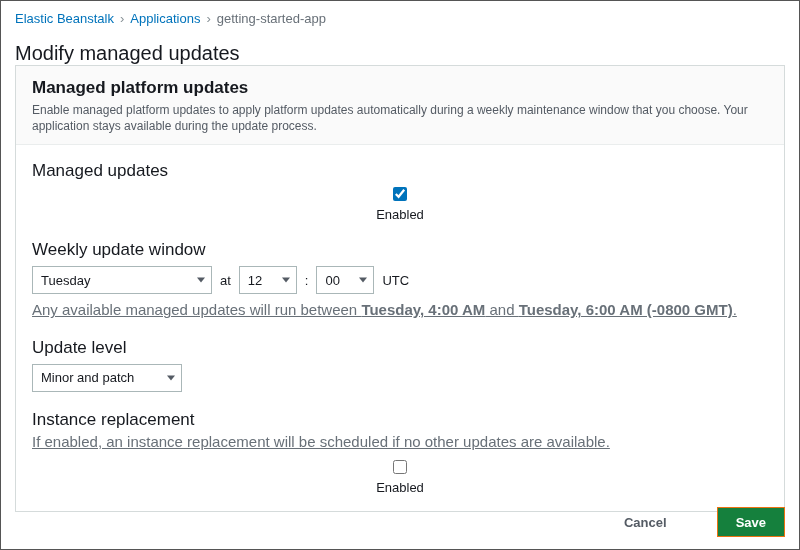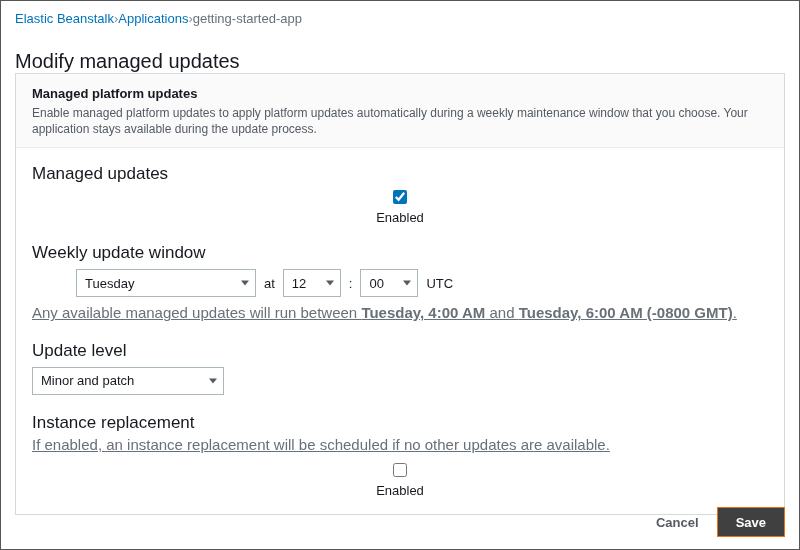--- a/index.html
+++ b/index.html
@@ -12,41 +12,42 @@
     height: 550px;
     border: 1px solid #555;
     padding: 10px 14px 12px 14px;
     position: relative;
   }
   .breadcrumb {
     font-size: 13px;
     color: #687078;
     display: flex;
     align-items: flex-start;
-    margin-bottom: 24px;
+    gap: 6px;
+    margin-bottom: 16px;
   }
   .breadcrumb a { color: #0073bb; text-decoration: none; cursor: pointer; }
   .breadcrumb .sep { color: #879196; font-size: 13px; }
   .breadcrumb .current { color: #687078; }
   h1.page-title {
     font-size: 20px;
     font-weight: 400;
     color: #16191f;
   }
   .panel {
     border: 1px solid #d5dbdb;
     background: #fff;
   }
   .panel-header {
     padding: 12px 16px 10px 16px;
     border-bottom: 1px solid #eaeded;
     background: #fafafa;
   }
   .panel-header h2 {
-    font-size: 13px;
+    font-size: 17px;
     font-weight: 700;
     color: #16191f;
     margin-bottom: 4px;
   }
   .panel-header p.desc {
     font-size: 12px;
     color: #545b64;
     line-height: 1.35;
   }
   .panel-body {
@@ -77,74 +78,73 @@
     width: 14px;
     height: 14px;
     accent-color: #0073bb;
     cursor: pointer;
   }
   .select-row {
     display: flex;
     align-items: center;
     gap: 8px;
     font-size: 13px;
-    margin-left: 44px;
   }
   .select {
     position: relative;
     display: inline-flex;
     align-items: center;
     border: 1px solid #aab7b8;
     background: #fff;
     height: 28px;
     padding: 0 24px 0 8px;
     font-size: 13px;
     color: #16191f;
     cursor: pointer;
   }
   .select.day { width: 180px; }
   .select.num { width: 58px; }
-  .select.level { width: 192px; }
+  .select.level { width: 150px; }
   .select .caret {
     position: absolute;
     right: 6px;
     top: 50%;
     transform: translateY(-50%);
     width: 0; height: 0;
     border-left: 4px solid transparent;
     border-right: 4px solid transparent;
     border-top: 5px solid #545b64;
   }
   .at-text, .colon-text, .utc-text { color: #16191f; }
   .footer {
     position: absolute;
     bottom: 12px;
     right: 14px;
     display: flex;
     align-items: center;
-    gap: 0;
+    gap: 32px;
   }
   .btn {
     font-size: 13px;
     height: 30px;
     display: inline-flex;
     align-items: center;
     justify-content: center;
     padding: 0 18px;
     cursor: pointer;
     border: 1px solid transparent;
   }
   .btn-cancel {
     background: transparent;
     color: #545b64;
     border: none;
     font-weight: 700;
   }
   .btn-save {
-    background: #404040;
+    background: #15803d;
     color: #fff;
     font-weight: 700;
     border: 1px solid #ec7211;
   }
 </style>
 </head>
 <body>
 
 <div class="breadcrumb">
   <a>Elastic Beanstalk</a>

